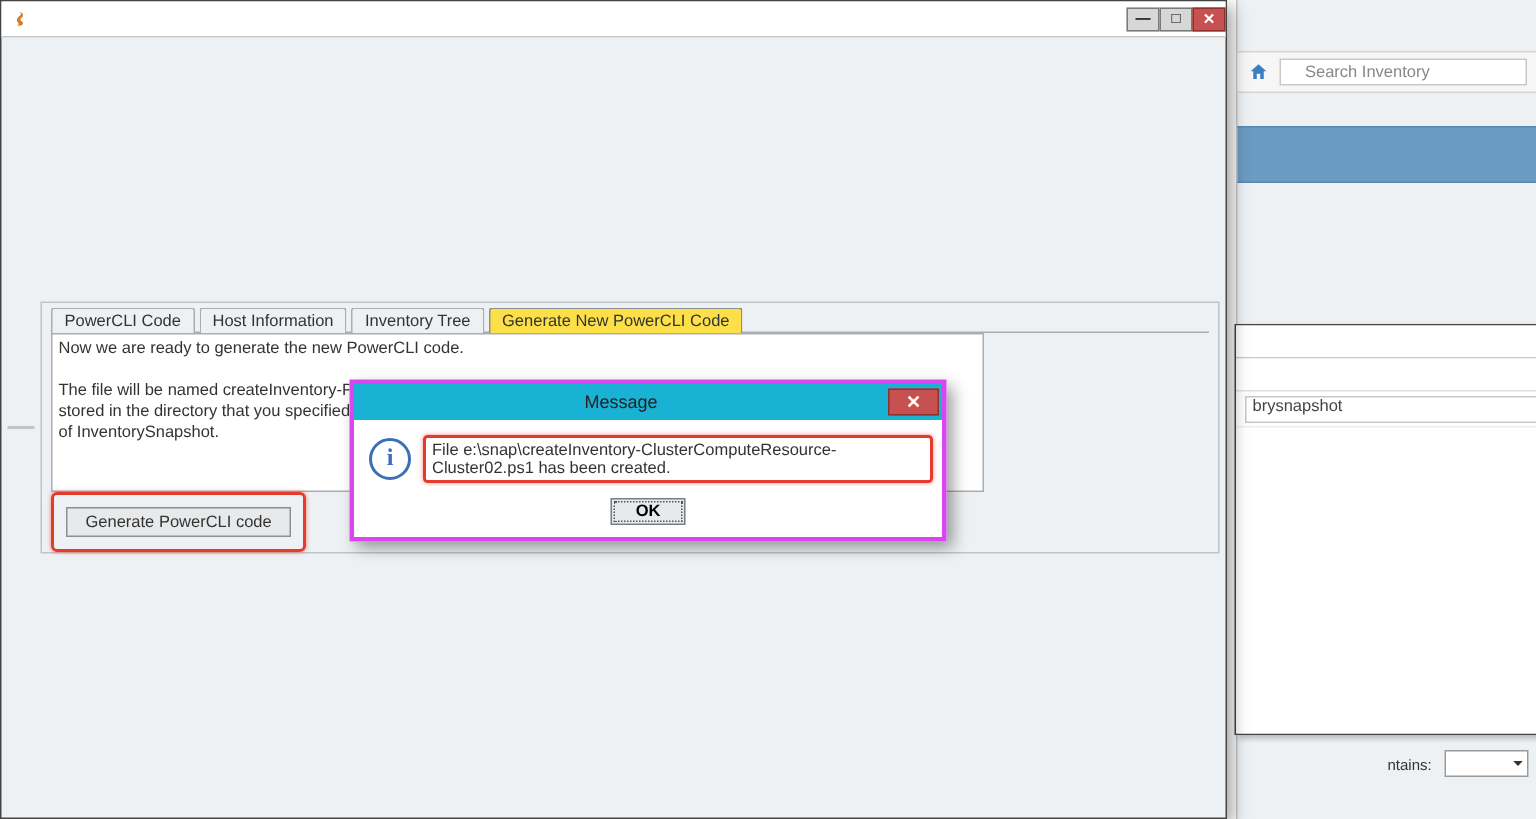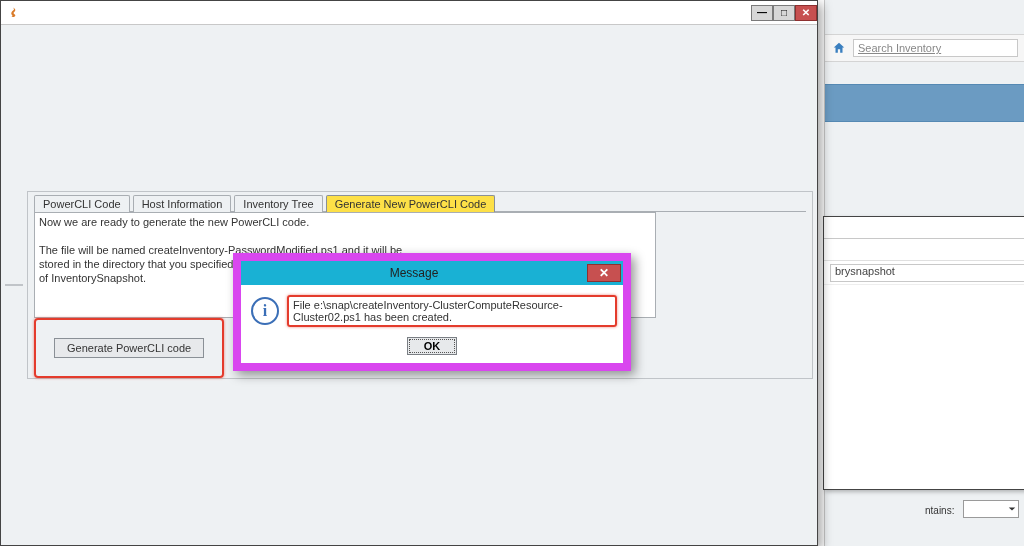--- a/index.html
+++ b/index.html
@@ -36,25 +36,24 @@
     width: 16px; height: 16px;
     display: inline-flex; align-items: center; justify-content: center;
     color: #3a7fbf;
   }
   .bg-search {
     flex: 1;
     margin-right: 6px;
     height: 18px;
     border: 1px solid #c8c8c8;
     background: #fff;
-    padding: 0 4px;
+    padding: 0 16px;
     font-size: 11px;
     color: #888;
     line-height: 16px;
-    text-decoration: underline;
   }
   .bg-band {
     position: absolute;
     top: 84px; left: 0; right: 0;
     height: 38px;
     background: #6b9bc2;
     border-top: 1px solid #5589b3;
     border-bottom: 1px solid #5589b3;
   }
   .bg-footer-label {
@@ -196,39 +195,39 @@
     font-size: 11px;
     line-height: 14px;
     color: #333;
     white-space: pre-line;
   }
   .gen-button-wrap {
     margin-left: 0px;
     display: inline-block;
     border: 2px solid #e43b2c;
     border-radius: 4px;
-    padding: 18px;
+    padding: 8px;
     box-shadow: 0 0 3px rgba(228,59,44,0.6);
   }
   .gen-button {
     background: #e7e9eb;
     border: 1px solid #8a9096;
     padding: 3px 12px;
     font-size: 11px;
     color: #333;
   }
 
   
   .modal {
     position: absolute;
     top: 253px; left: 233px;
     width: 398px;
     z-index: 20;
     background: #fff;
-    border: 8px solid #d946ef;
+    border: 3px solid #d946ef;
     box-shadow: 4px 4px 10px rgba(0,0,0,0.4);
   }
   .modal-titlebar {
     height: 24px;
     background: #19b1d4;
     display: flex; align-items: center;
     color: #222;
     font-size: 12px;
   }
   .modal-title { flex:1; text-align:center; }

